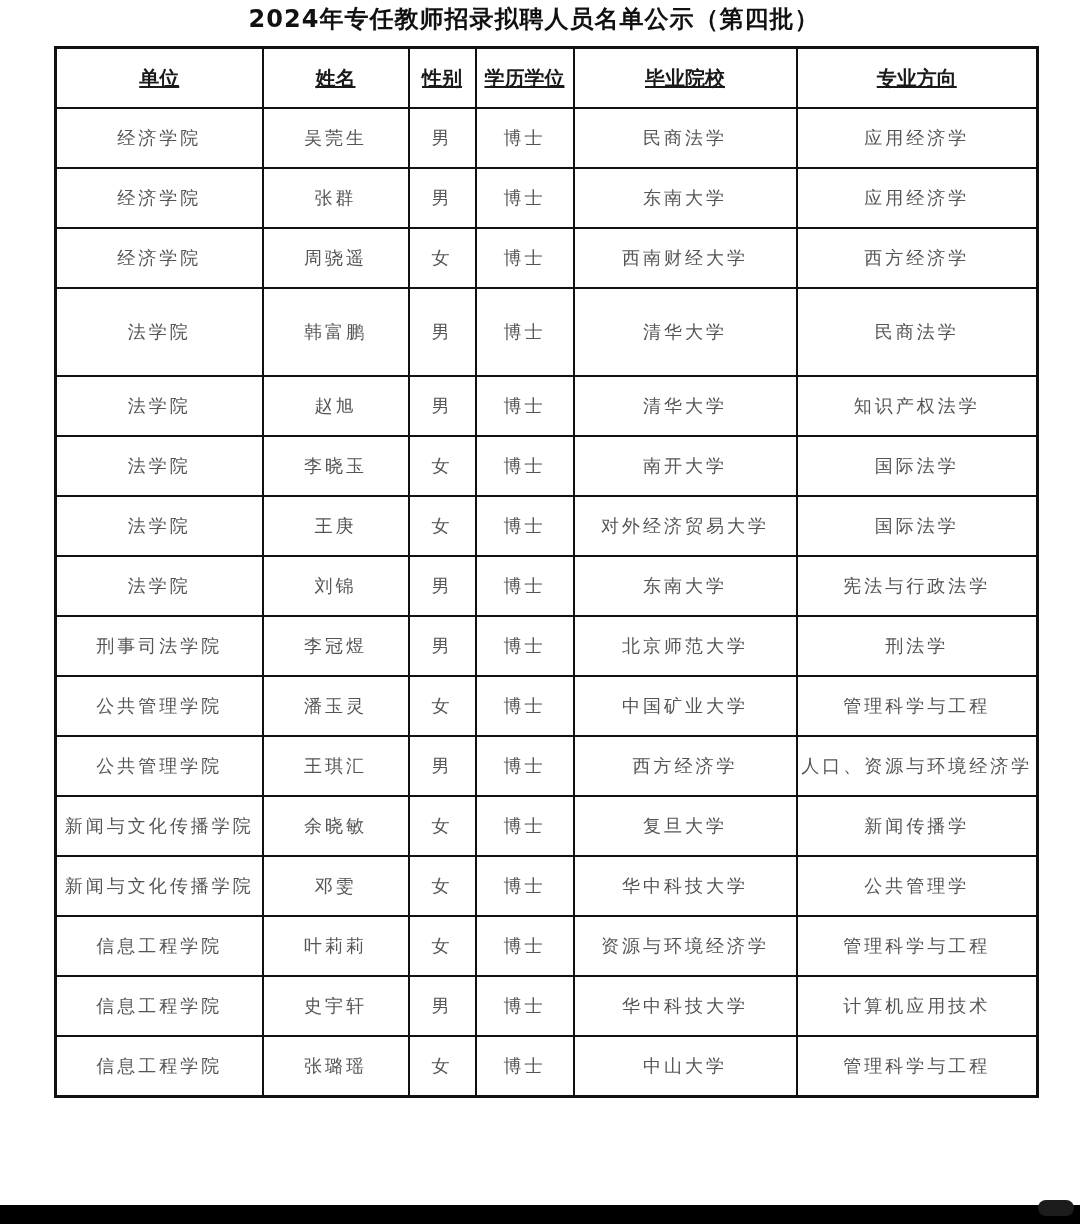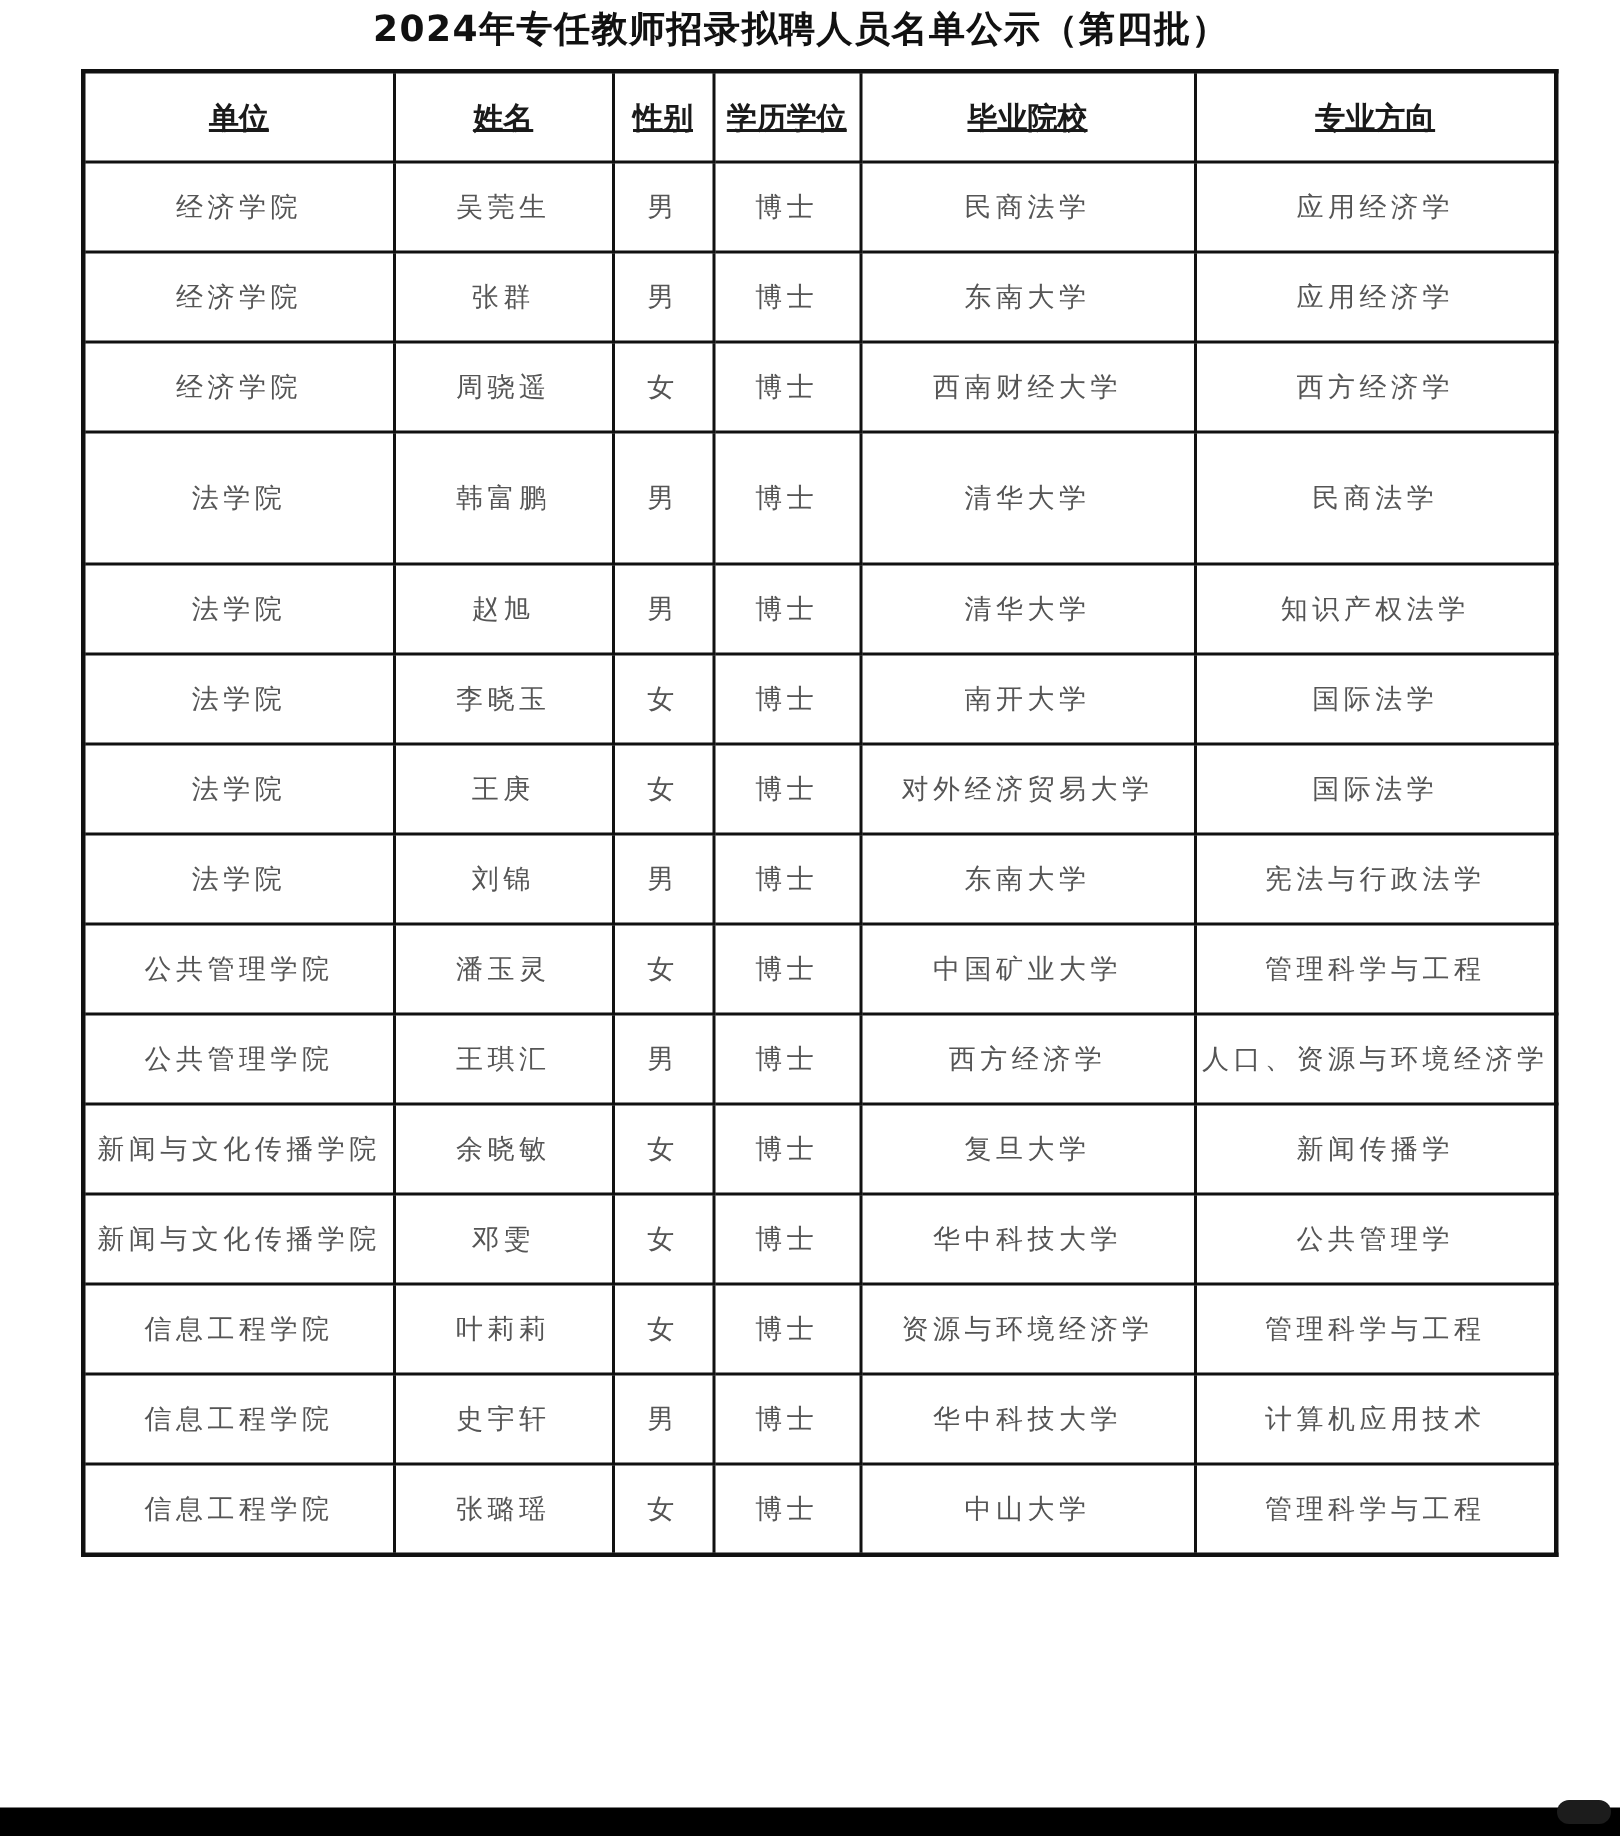--- a/index.html
+++ b/index.html
@@ -119,20 +119,28 @@
     </tr>
     <tr>
       <td>法学院</td>
       <td>刘锦</td>
       <td>男</td>
       <td>博士</td>
       <td>东南大学</td>
       <td>宪法与行政法学</td>
     </tr>
     <tr>
+      <td>刑事司法学院</td>
+      <td>李冠煜</td>
+      <td>男</td>
+      <td>博士</td>
+      <td>北京师范大学</td>
+      <td>刑法学</td>
+    </tr>
+    <tr>
       <td>公共管理学院</td>
       <td>潘玉灵</td>
       <td>女</td>
       <td>博士</td>
       <td>中国矿业大学</td>
       <td>管理科学与工程</td>
     </tr>
     <tr>
       <td>公共管理学院</td>
       <td>王琪汇</td>

